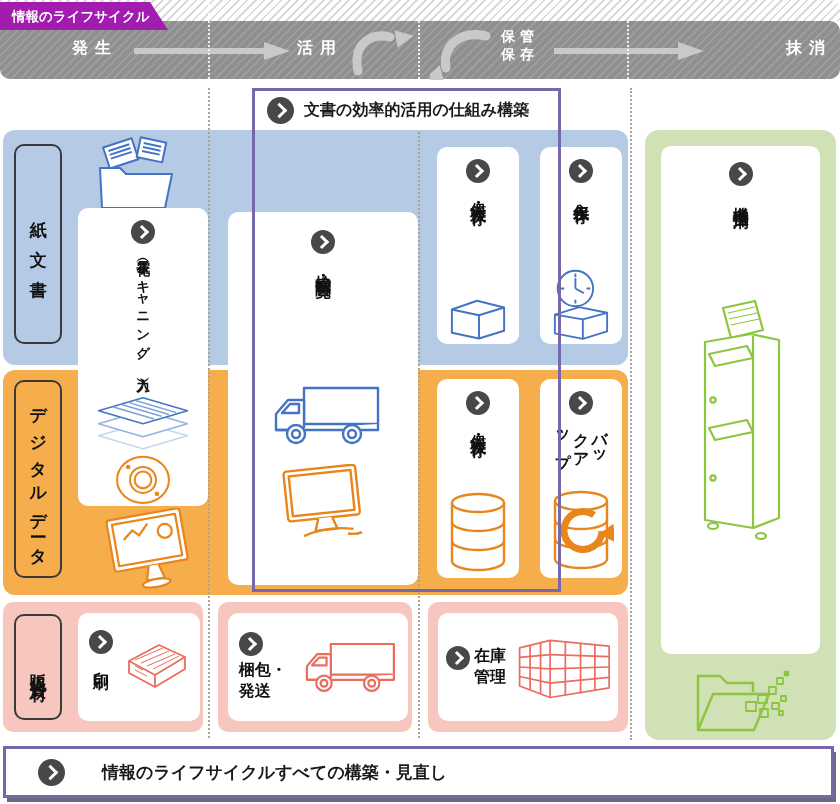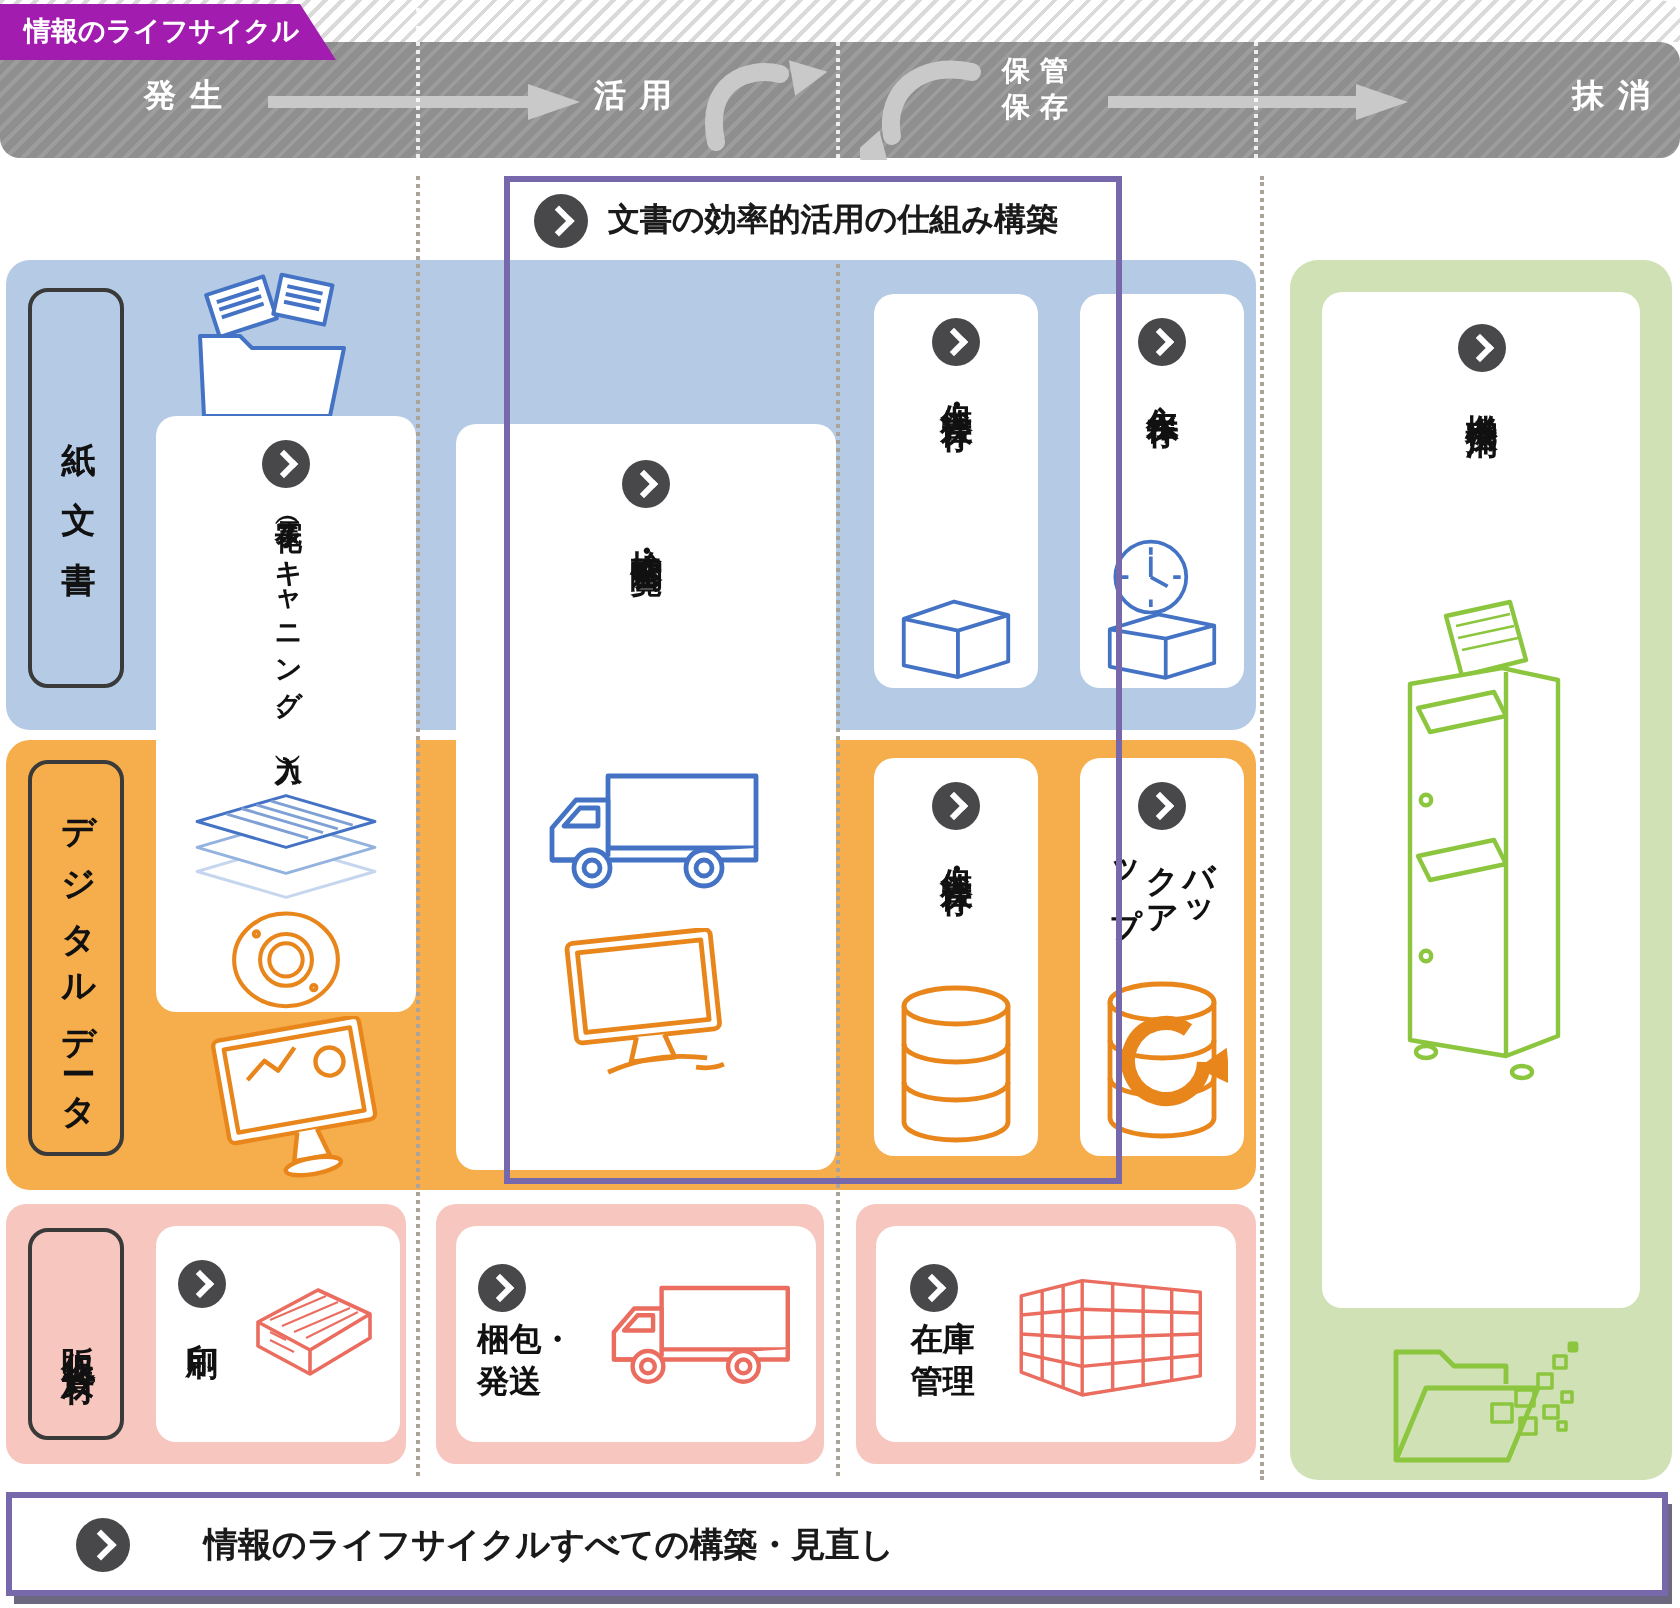--- a/index.html
+++ b/index.html
@@ -273,21 +273,21 @@
         <path d="M14 48 H116 V42"></path>
         <circle cx="34" cy="52" r="9"></circle>
           <circle cx="34" cy="52" r="4"></circle>
         <circle cx="90" cy="52" r="9"></circle>
           <circle cx="90" cy="52" r="4"></circle>
       </g>
     </svg>
   </div>
 
   <div class="card h" style="left:438px;top:613px;width:180px;height:108px;">
-    <div style="display:flex;flex-direction:column;align-items:flex-start;gap:4px;padding-left:2px;">
+    <div style="display:flex;flex-direction:row;align-items:flex-start;gap:4px;padding-left:2px;">
       <span class="chev"></span>
       <div class="htext">
         <div>在庫</div>
         <div>管理</div>
       </div>
     </div>
     <svg width="100" height="78" viewBox="0 0 105 80">
       <g fill="#fff" stroke="#ea6d5f" stroke-width="1.8" stroke-linejoin="round">
         <path d="M8 20 L40 12 L102 18 L102 62 L40 72 L8 60 Z"></path>
         <path fill="none" d="M40 12 V72"></path>

